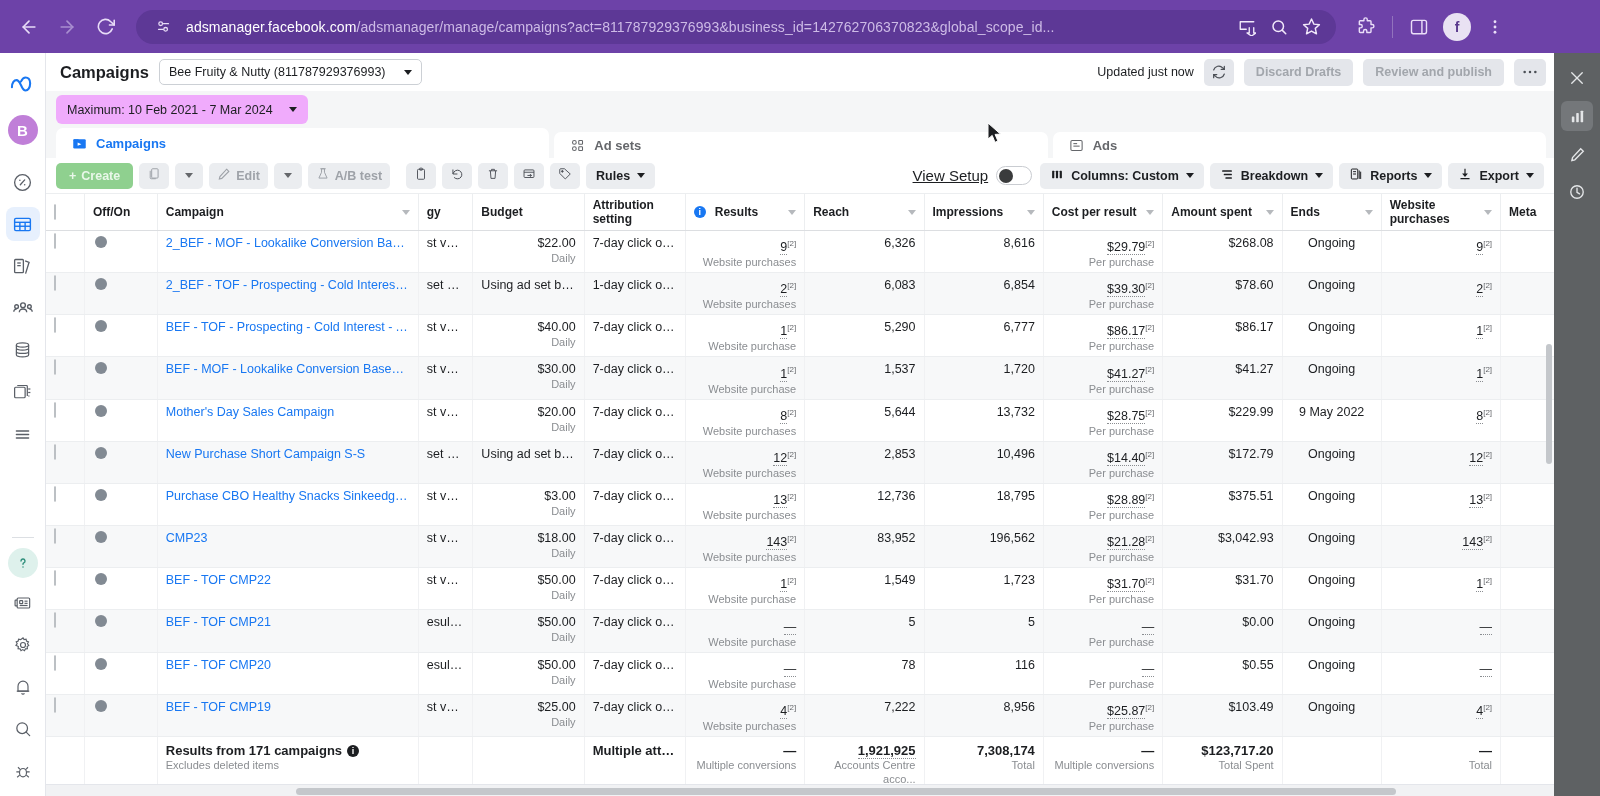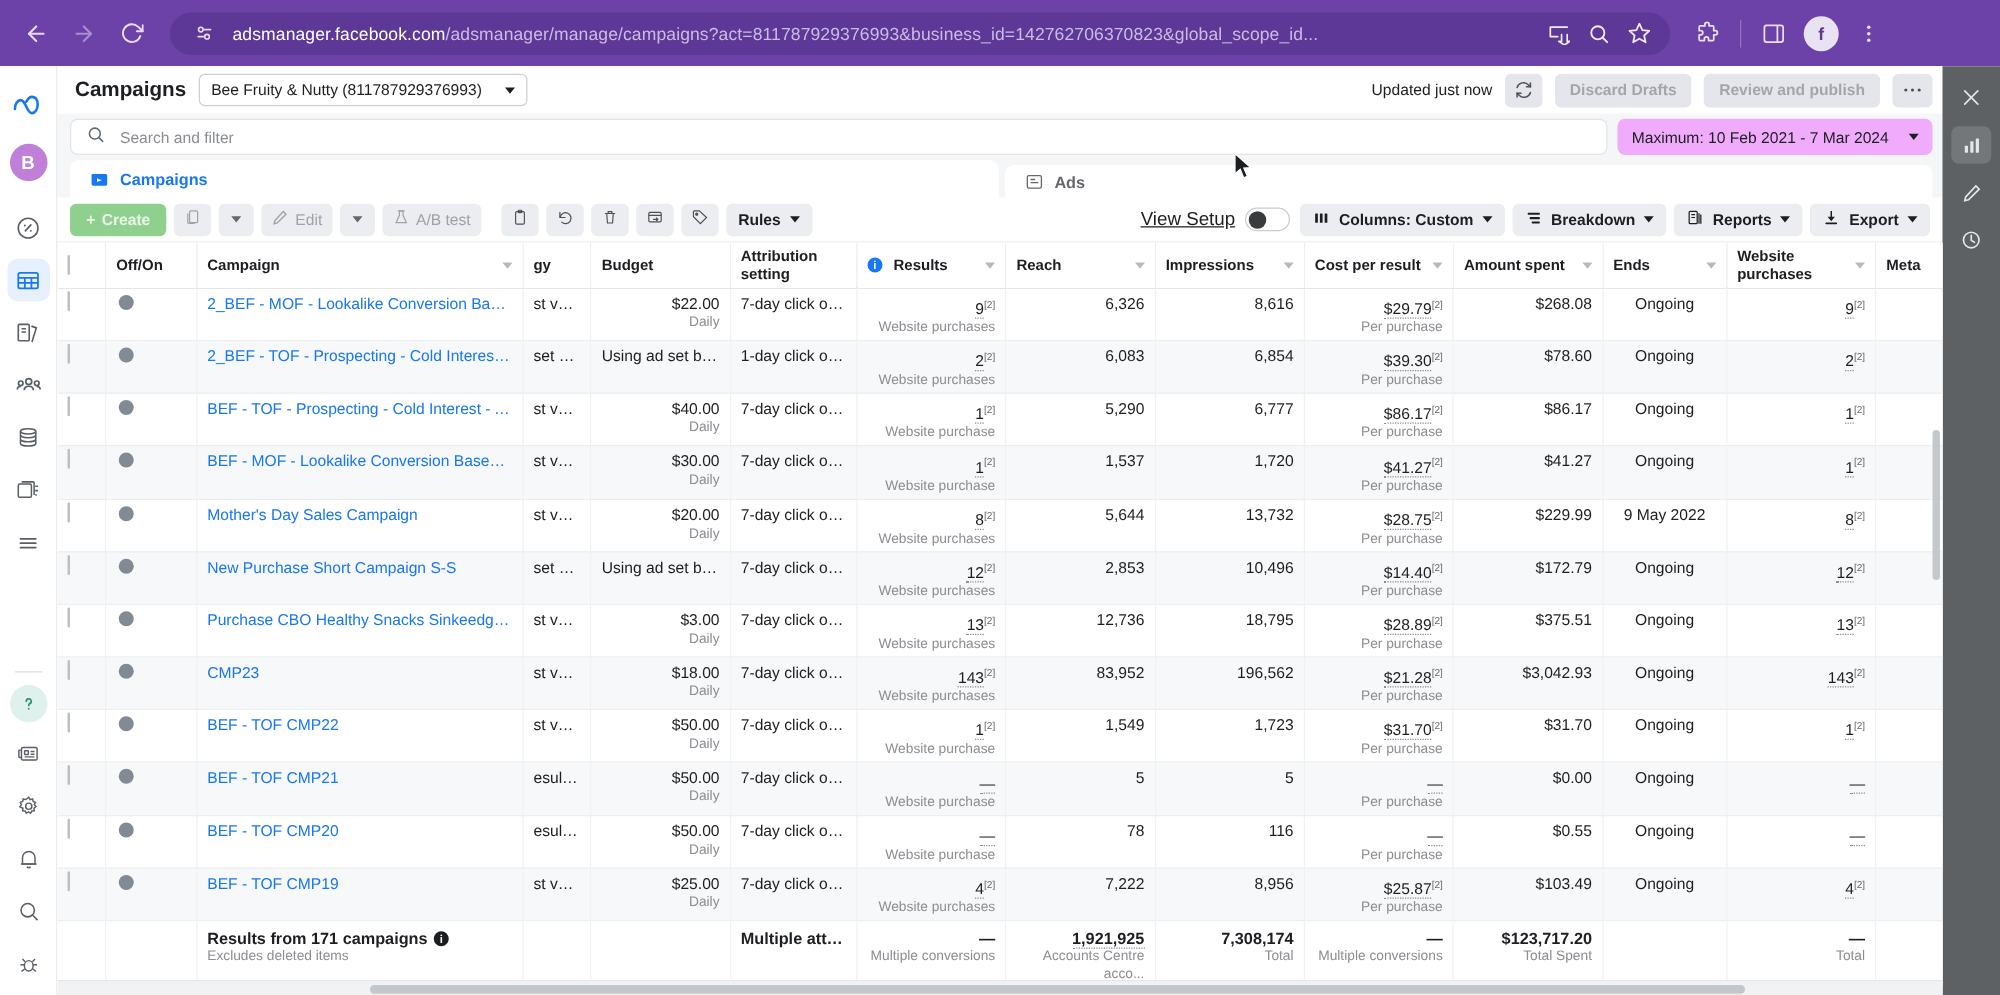--- a/index.html
+++ b/index.html
@@ -253,20 +253,21 @@
   .tb {
     height: 26px;
     background: #ebedf0;
     border-radius: 5px;
     display: flex; align-items: center; justify-content: center;
     padding: 0 8px;
     color: #9ea2a8;
     font-size: 12.5px;
     gap: 5px;
     min-width: 28px;
+    font-weight: bold;
   }
   .tb.dark { color: #4b4f56; }
   .tb-gap { width: 4px; }
   .tb-spacer { flex: 1 1 auto; }
   .viewsetup { display:flex; align-items:center; gap:8px; font-size:15px; color:#1c1e21; margin-right: 2px; text-decoration: underline;}
   .toggle-pill {
     width: 36px; height: 19px;
     background: #fff;
     border: 1px solid #c9ccd1;
     border-radius: 10px;
@@ -633,45 +634,47 @@
       <div class="dots-btn">
         <svg width="16" height="6" viewBox="0 0 24 8" fill="currentColor">
             <circle cx="4" cy="4" r="1.9"></circle>
             <circle cx="12" cy="4" r="1.9"></circle>
             <circle cx="20" cy="4" r="1.9"></circle>
           </svg>
       </div>
     </div>
 
     <div class="searchrow">
-      <div class="searchbox">
-        <span>
-          <svg width="15" height="15" viewBox="0 0 24 24" fill="none" stroke="#606770" stroke-width="2" stroke-linecap="round">
-              <circle cx="11" cy="11" r="7"></circle>
-              <line x1="16.5" y1="16.5" x2="21" y2="21"></line>
-            </svg>
-        </span>
-        <span class="ph">Search and filter</span>
-      </div>
       <div class="daterange">
         <span>Maximum: 10 Feb 2021 - 7 Mar 2024</span>
         <span class="caret"></span>
       </div>
     </div>
 
     <div class="tabs">
       <div class="tab active">
         <span class="ticon">
           <svg width="15" height="15" viewBox="0 0 24 24">
               <rect x="2" y="5" width="20" height="15" rx="2" fill="#1877f2"></rect>
               <path d="M2 7a2 2 0 0 1 2-2h6l2 2.5H4z" fill="#1877f2"></path>
               <polygon points="9,10.5 15,13 9,15.5" fill="#fff"></polygon>
             </svg>
         </span>
         <span>Campaigns</span>
+      </div>
+      <div class="tab">
+        <span class="ticon">
+          <svg width="15" height="15" viewBox="0 0 24 24" fill="none" stroke="#65676b" stroke-width="1.7">
+              <circle cx="7" cy="7" r="3"></circle>
+              <rect x="14" y="4" width="6" height="6" rx="1"></rect>
+              <circle cx="7" cy="17" r="3"></circle>
+              <rect x="14" y="14" width="6" height="6" rx="1"></rect>
+            </svg>
+        </span>
+        <span>Ad sets</span>
       </div>
       <div class="tab">
         <span class="ticon">
           <svg width="15" height="15" viewBox="0 0 24 24" fill="none" stroke="#65676b" stroke-width="1.7">
               <rect x="3" y="4" width="18" height="16" rx="2"></rect>
               <line x1="7" y1="9" x2="13" y2="9"></line>
               <line x1="7" y1="13" x2="17" y2="13"></line>
             </svg>
         </span>
         <span>Ads</span>

